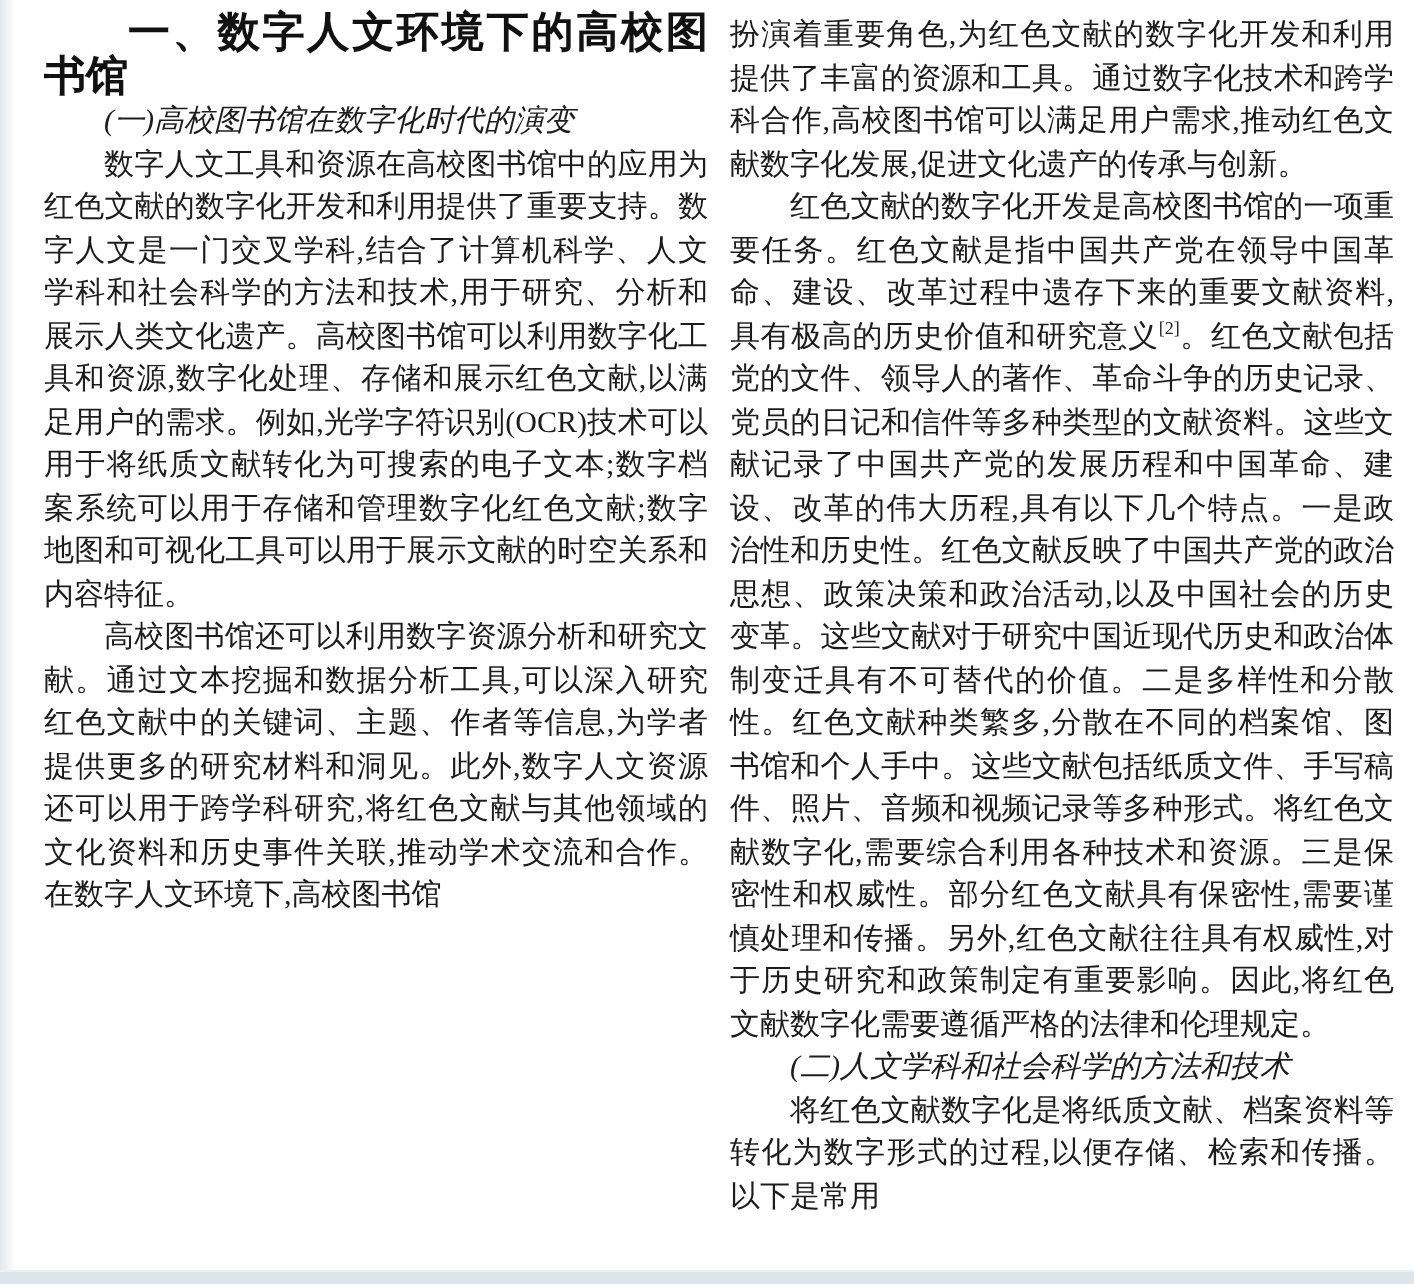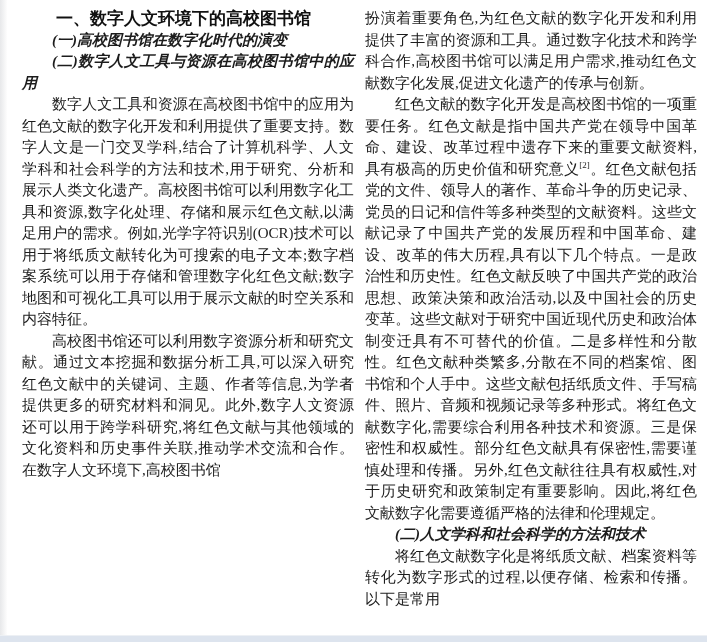--- a/index.html
+++ b/index.html
@@ -25,52 +25,50 @@
   }
   .columns { display: flex; gap: 11px; }
   .col {
     width: 332px;
     font-size: 15px;
     line-height: 21.5px;
     text-align: justify;
   }
   .heading {
     margin: 0;
-    font-family: Liberation Serif, serif;
+    font-family: Liberation Mono, monospace;
     font-weight: bold;
-    font-size: 17px;
+    font-size: 21px;
     text-indent: 2em;
     color: #111;
   }
   .sub {
     margin: 0;
     font-style: italic;
     text-indent: 2em;
-    font-weight: bold;
   }
   .para { margin: 0; text-indent: 2em; }
   .para.cont { text-indent: 0; }
   sup.cite {
     font-size: 9px;
     line-height: 0;
     vertical-align: super;
   }
 </style>
 </head>
 <body>
 
 <div class="page">
   <div class="left-edge"></div>
 
   <div class="columns">
 
     <div class="col">
       <h3 class="heading">一、数字人文环境下的高校图书馆</h3>
       <p class="sub">(一)高校图书馆在数字化时代的演变</p>
-      <p class="sub">(二)数字人文工具与资源在高校图书馆中的应用</p>
       <p class="para">数字人文工具和资源在高校图书馆中的应用为红色文献的数字化开发和利用提供了重要支持。数字人文是一门交叉学科,结合了计算机科学、人文学科和社会科学的方法和技术,用于研究、分析和展示人类文化遗产。高校图书馆可以利用数字化工具和资源,数字化处理、存储和展示红色文献,以满足用户的需求。例如,光学字符识别(OCR)技术可以用于将纸质文献转化为可搜索的电子文本;数字档案系统可以用于存储和管理数字化红色文献;数字地图和可视化工具可以用于展示文献的时空关系和内容特征。</p>
       <p class="para">高校图书馆还可以利用数字资源分析和研究文献。通过文本挖掘和数据分析工具,可以深入研究红色文献中的关键词、主题、作者等信息,为学者提供更多的研究材料和洞见。此外,数字人文资源还可以用于跨学科研究,将红色文献与其他领域的文化资料和历史事件关联,推动学术交流和合作。在数字人文环境下,高校图书馆</p>
     </div>
 
     <div class="col">
       <p class="para cont">扮演着重要角色,为红色文献的数字化开发和利用提供了丰富的资源和工具。通过数字化技术和跨学科合作,高校图书馆可以满足用户需求,推动红色文献数字化发展,促进文化遗产的传承与创新。</p>
       <p class="para"><span>红色文献的数字化开发是高校图书馆的一项重要任务。红色文献是指中国共产党在领导中国革命、建设、改革过程中遗存下来的重要文献资料,具有极高的历史价值和研究意义</span><sup class="cite">[2]</sup><span>。红色文献包括党的文件、领导人的著作、革命斗争的历史记录、党员的日记和信件等多种类型的文献资料。这些文献记录了中国共产党的发展历程和中国革命、建设、改革的伟大历程,具有以下几个特点。一是政治性和历史性。红色文献反映了中国共产党的政治思想、政策决策和政治活动,以及中国社会的历史变革。这些文献对于研究中国近现代历史和政治体制变迁具有不可替代的价值。二是多样性和分散性。红色文献种类繁多,分散在不同的档案馆、图书馆和个人手中。这些文献包括纸质文件、手写稿件、照片、音频和视频记录等多种形式。将红色文献数字化,需要综合利用各种技术和资源。三是保密性和权威性。部分红色文献具有保密性,需要谨慎处理和传播。另外,红色文献往往具有权威性,对于历史研究和政策制定有重要影响。因此,将红色文献数字化需要遵循严格的法律和伦理规定。</span></p>
       <p class="sub">(二)人文学科和社会科学的方法和技术</p>
       <p class="para">将红色文献数字化是将纸质文献、档案资料等转化为数字形式的过程,以便存储、检索和传播。以下是常用</p>
     </div>

